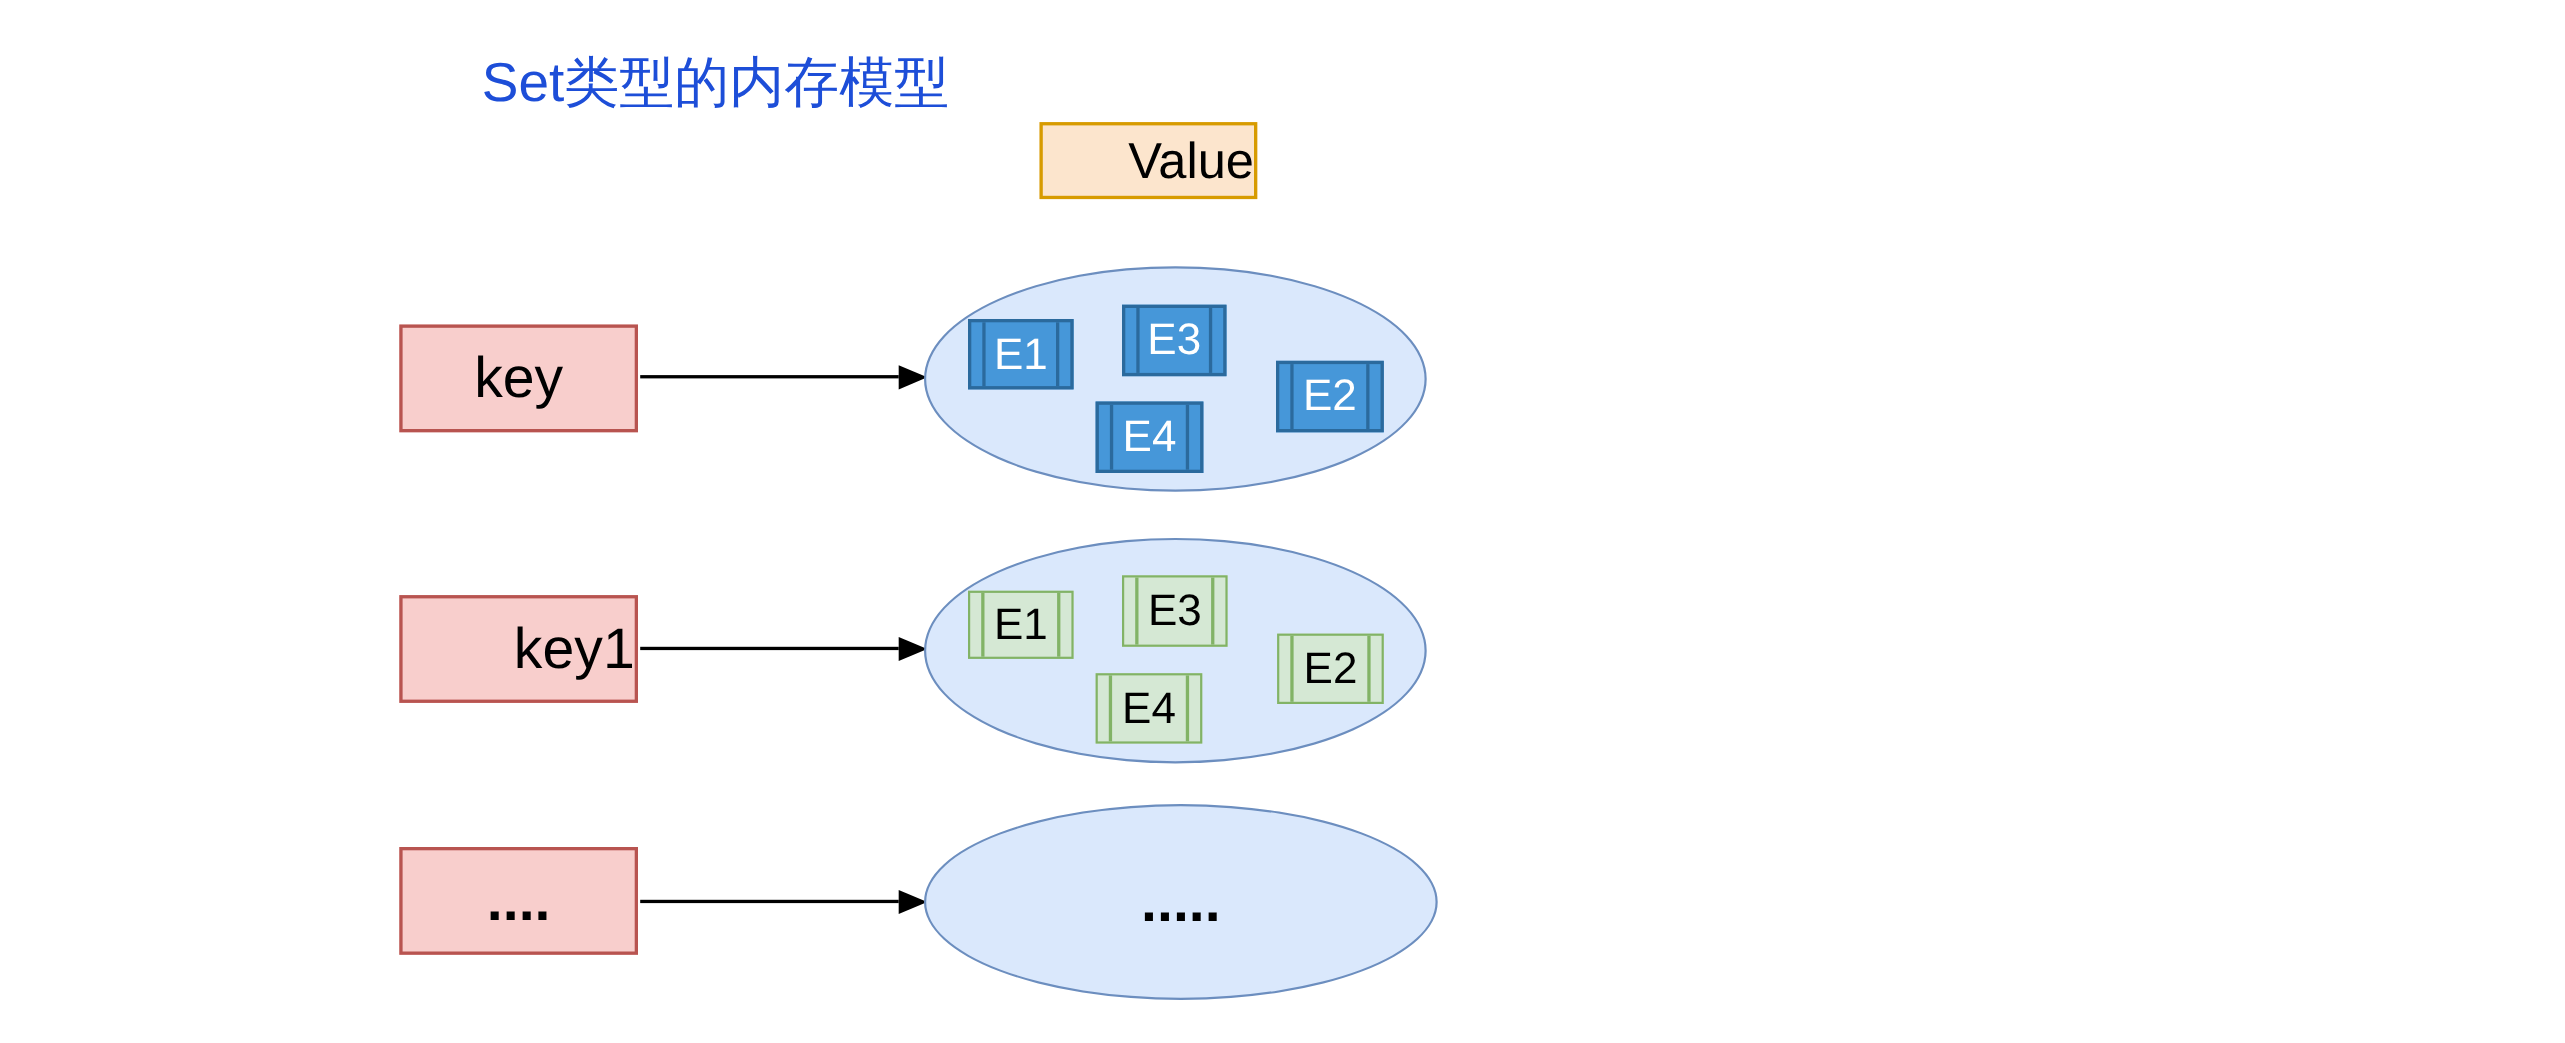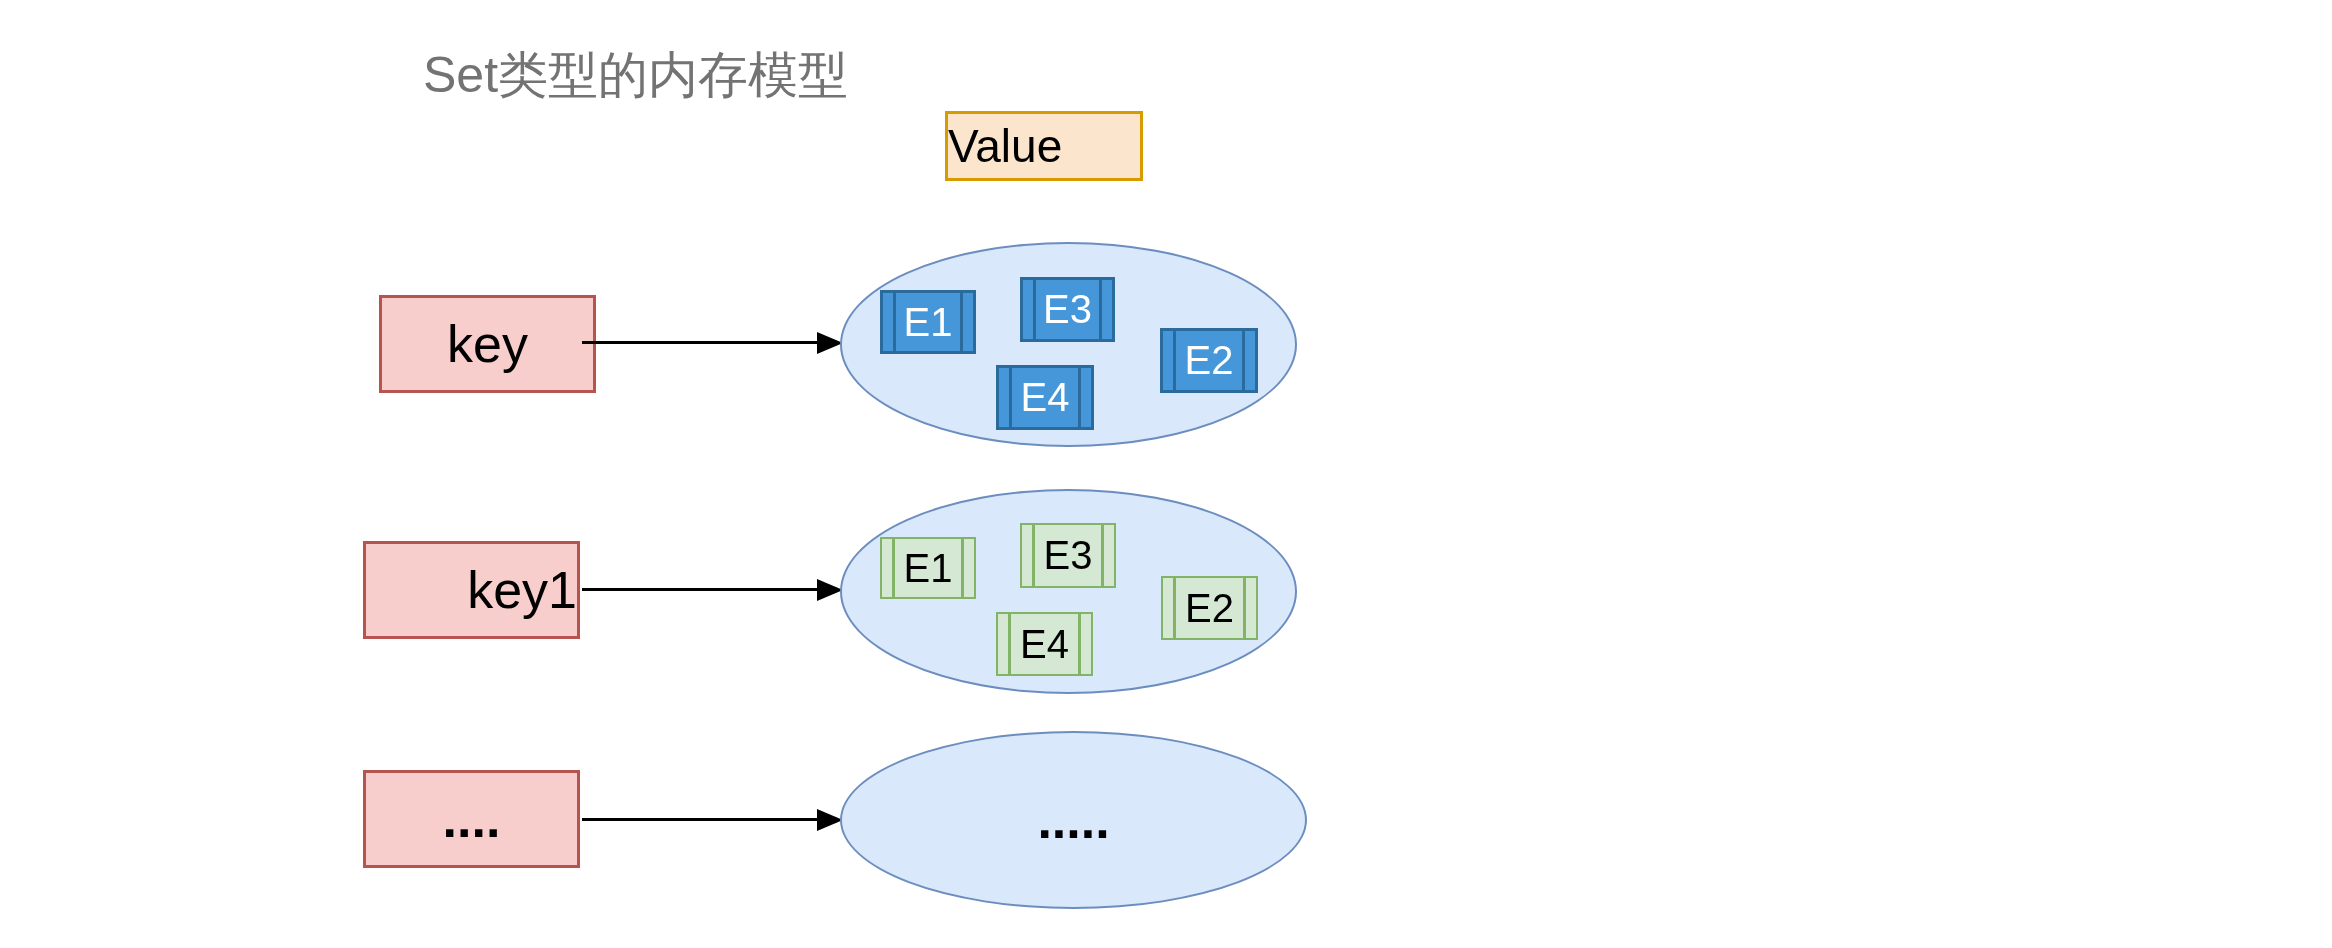--- a/index.html
+++ b/index.html
@@ -11,58 +11,58 @@
   .canvas {
     position: relative;
     width: 2332px;
     height: 948px;
     background: #ffffff;
     overflow: hidden;
   }
 
   .title {
     position: absolute;
-    left: 423px;
+    left: 438px;
     top: 42px;
     font-size: 50px;
-    color: #737373;
+    color: #1d4ed8;
     white-space: nowrap;
   }
 
   .value-box {
     position: absolute;
     left: 945px;
     top: 111px;
     width: 198px;
     height: 70px;
     background: var(--value-box-fill, #fce5cd);
     border: 3px solid var(--value-box-border, #d79b00);
     box-sizing: border-box;
     display: flex;
     align-items: center;
-    justify-content: flex-start;
+    justify-content: flex-end;
     font-size: 46px;
     color: #000000;
   }
 
   .key-box {
     position: absolute;
     left: 363px;
     width: 217px;
     height: 98px;
     background: var(--key-box-fill, #f8cecc);
     border: 3px solid var(--key-box-border, #b85450);
     box-sizing: border-box;
     display: flex;
     align-items: center;
     justify-content: center;
     font-size: 52px;
     color: #000000;
   }
-  .key-row1 { top: 295px; margin-left: 16px; }
+  .key-row1 { top: 295px; }
   .key-row2 { top: 541px; justify-content: flex-end; }
   .key-row3 { top: 770px; font-weight: bold; }
 
   .set-ellipse {
     position: absolute;
     background: var(--set-ellipse-fill, #dae8fc);
     border: 2px solid var(--set-ellipse-border, #6c8ebf);
     border-radius: 50%;
     box-sizing: border-box;
   }

